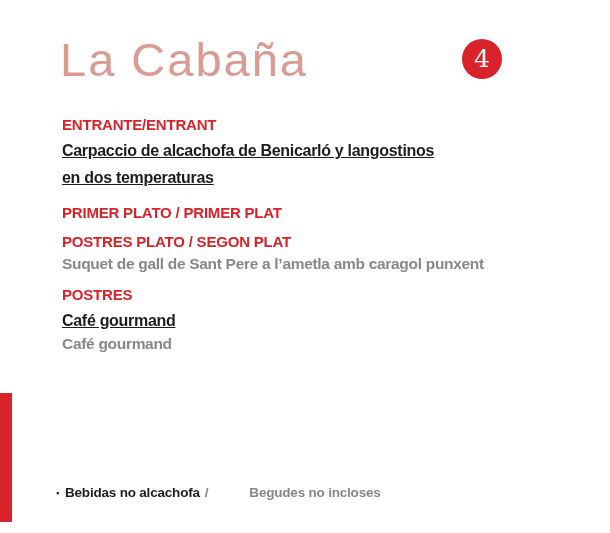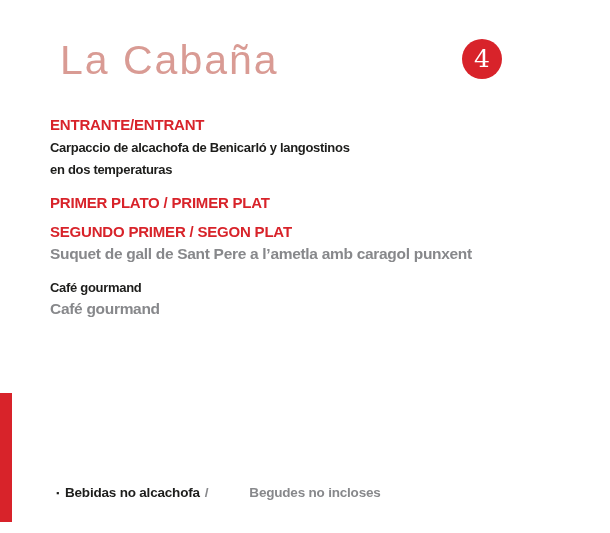--- a/index.html
+++ b/index.html
@@ -17,55 +17,56 @@
     overflow:hidden;
     margin:0 auto;
   }
   .red-bar{
     position:absolute;left:0;top:393px;
     width:12px;height:129px;
     background:var(--red);
   }
   .title{
     position:absolute;left:60px;top:34px;
-    font-size:41px;line-height:52px;
+    font-size:47px;line-height:52px;
     font-weight:300;
     color:var(--salmon);
     letter-spacing:2px;
     margin:0;
   }
   .badge{
     position:absolute;left:462px;top:39px;
     width:40px;height:40px;border-radius:50%;
     background:var(--red);
     display:flex;align-items:center;justify-content:center;
   }
   .badge span{
     color:#ffffff;
     font-family:"DejaVu Serif", serif;
     font-size:25px;line-height:25px;
     padding-bottom:2px;
   }
   .content{
-    position:absolute;left:50px;top:117px;width:502px;
+    position:absolute;left:62px;top:117px;width:502px;
   }
   .section{margin:0 0 14px 0;}
   .heading{
     color:var(--red);
     font-size:15px;line-height:15px;
     font-weight:800;
     letter-spacing:-0.2px;
     margin:0 0 5px 0;
   }
   .dish-es{
     color:var(--ink);
-    font-size:13px;line-height:22px;
+    font-size:16px;line-height:27px;
     font-weight:700;
     letter-spacing:-0.3px;
     white-space:pre-line;
+    text-decoration:underline;
   }
   .dish-ca{
     color:var(--gray);
     font-size:15.5px;line-height:19px;
     font-weight:700;
     letter-spacing:-0.3px;
     white-space:pre-line;
   }
   .italic{font-style:italic;}
   .footnote{
@@ -103,25 +104,26 @@
       <div class="heading">ENTRANTE/ENTRANT</div>
       <div class="dish-es">Carpaccio de alcachofa de Benicarló y langostinos
 en dos temperaturas</div>
     </div>
 
     <div class="section">
       <div class="heading">PRIMER PLATO / PRIMER PLAT</div>
     </div>
 
     <div class="section">
-      <div class="heading">SEGUNDO PRIMER / SEGON PLAT</div>
+      <div class="heading">POSTRES PLATO / SEGON PLAT</div>
       <div class="dish-ca">Suquet de gall de Sant Pere a l’ametla amb caragol punxent</div>
     </div>
 
     <div class="section">
+      <div class="heading">POSTRES</div>
       <div class="dish-es">Café gourmand</div>
       <div class="dish-ca">Café gourmand</div>
     </div>
 
   </div>
 
   <div class="footnote">
     <span class="bullet">▪</span>
     <span class="fn-es">Bebidas no alcachofa</span>
     <span class="fn-sep">/</span>

